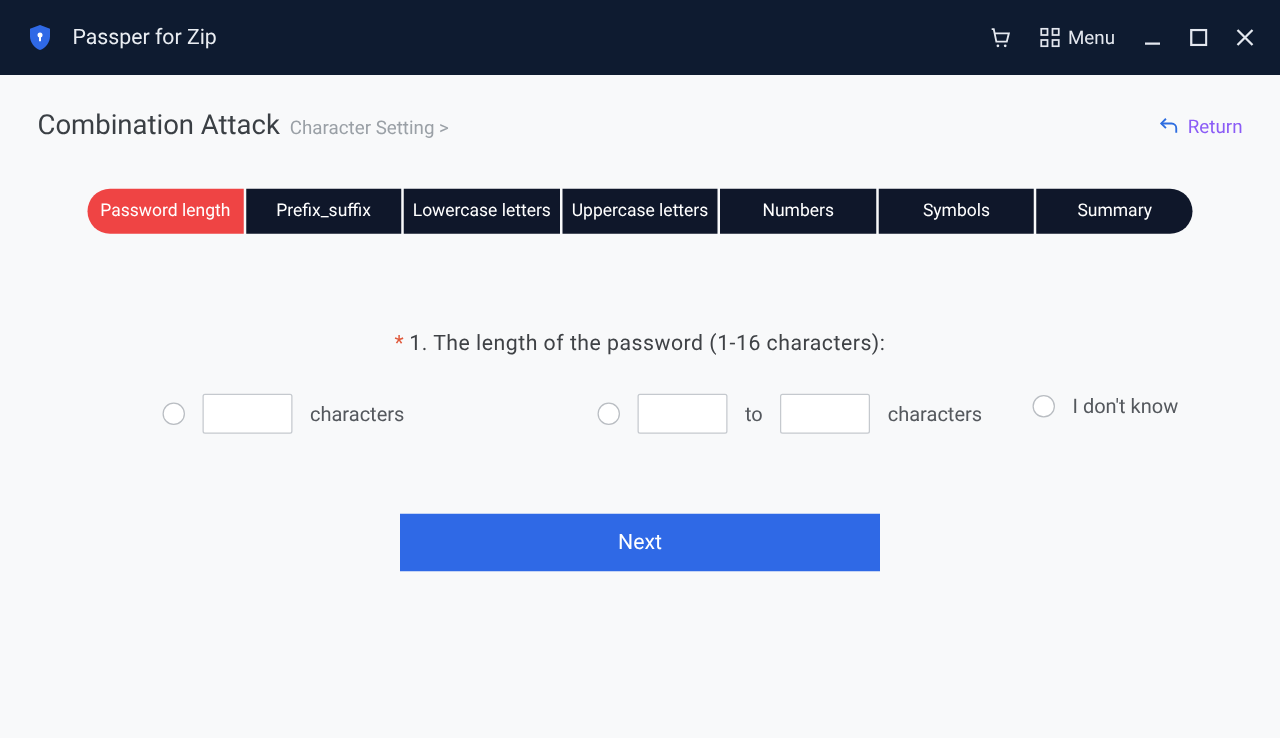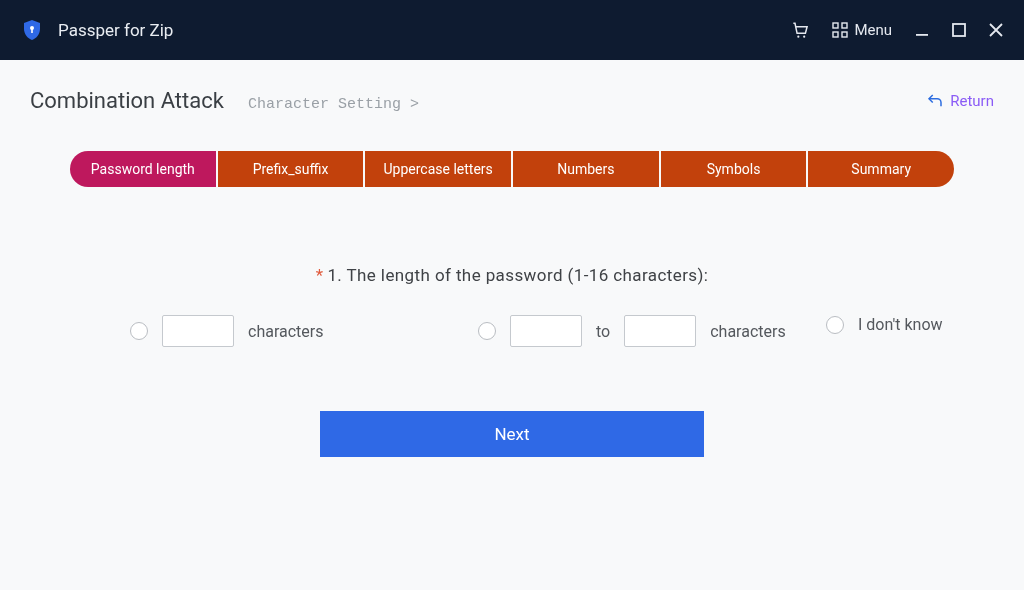--- a/index.html
+++ b/index.html
@@ -60,31 +60,30 @@
       padding: 28px 30px 0 30px;
     }
     .header-row {
       display: flex;
       align-items: center;
       justify-content: space-between;
     }
     .breadcrumb {
       display: flex;
       align-items: baseline;
-      gap: 24px;
+      gap: 8px;
     }
     .crumb-main {
       font-size: 22px;
       color: #3a3f44;
       font-weight: 400;
     }
     .crumb-sub {
       font-size: 15px;
       color: #9aa0a6;
-      font-family: Liberation Mono, monospace;
     }
     .return-link {
       display: flex;
       align-items: center;
       gap: 6px;
       color: #8b5cf6;
       font-size: 15px;
       cursor: pointer;
     }
     .tabs-row {
@@ -93,27 +92,27 @@
       gap: 2px;
     }
     .tab {
       flex: 1;
       height: 36px;
       display: flex;
       align-items: center;
       justify-content: center;
       font-size: 14px;
       color: #fff;
-      background: #c2410c;
+      background: #0f172a;
       cursor: pointer;
       white-space: nowrap;
     }
     .tab:first-child { border-top-left-radius: 18px; border-bottom-left-radius: 18px; }
     .tab:last-child { border-top-right-radius: 18px; border-bottom-right-radius: 18px; }
-    .tab.active { background: #be185d; }
+    .tab.active { background: #ef4444; }
     .content {
       margin-top: 78px;
       padding: 0 60px;
     }
     .q-label {
       text-align: center;
       font-size: 17px;
       color: #3f4246;
       letter-spacing: 0.4px;
     }
@@ -234,20 +233,23 @@
   </div>
 
   <div class="tabs-row">
     <div class="tab active">
         <span>Password length</span>
       </div>
     <div class="tab">
         <span>Prefix_suffix</span>
       </div>
     <div class="tab">
+        <span>Lowercase letters</span>
+      </div>
+    <div class="tab">
         <span>Uppercase letters</span>
       </div>
     <div class="tab">
         <span>Numbers</span>
       </div>
     <div class="tab">
         <span>Symbols</span>
       </div>
     <div class="tab">
         <span>Summary</span>

